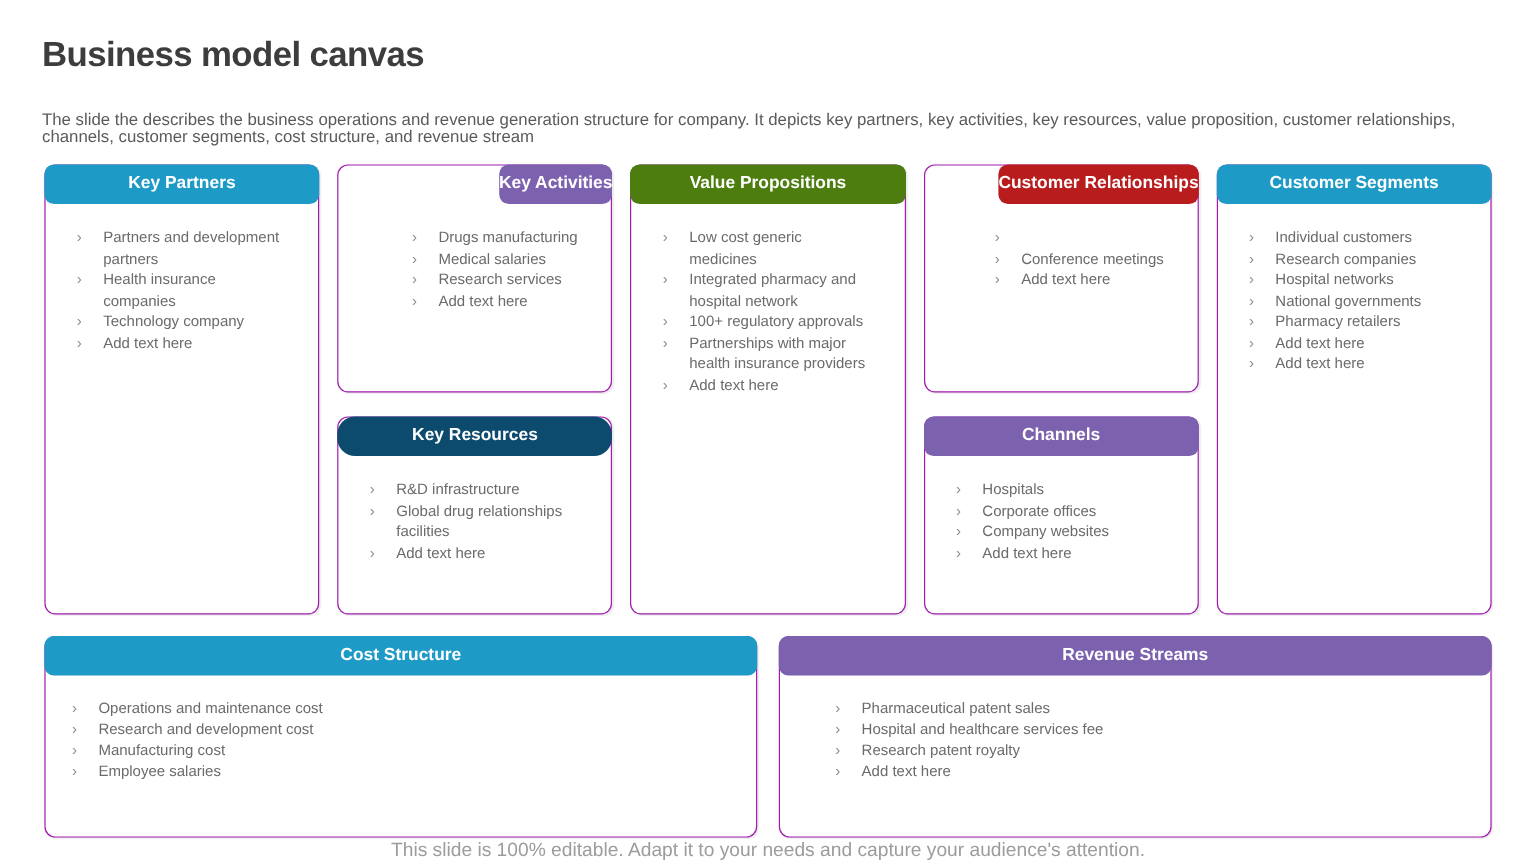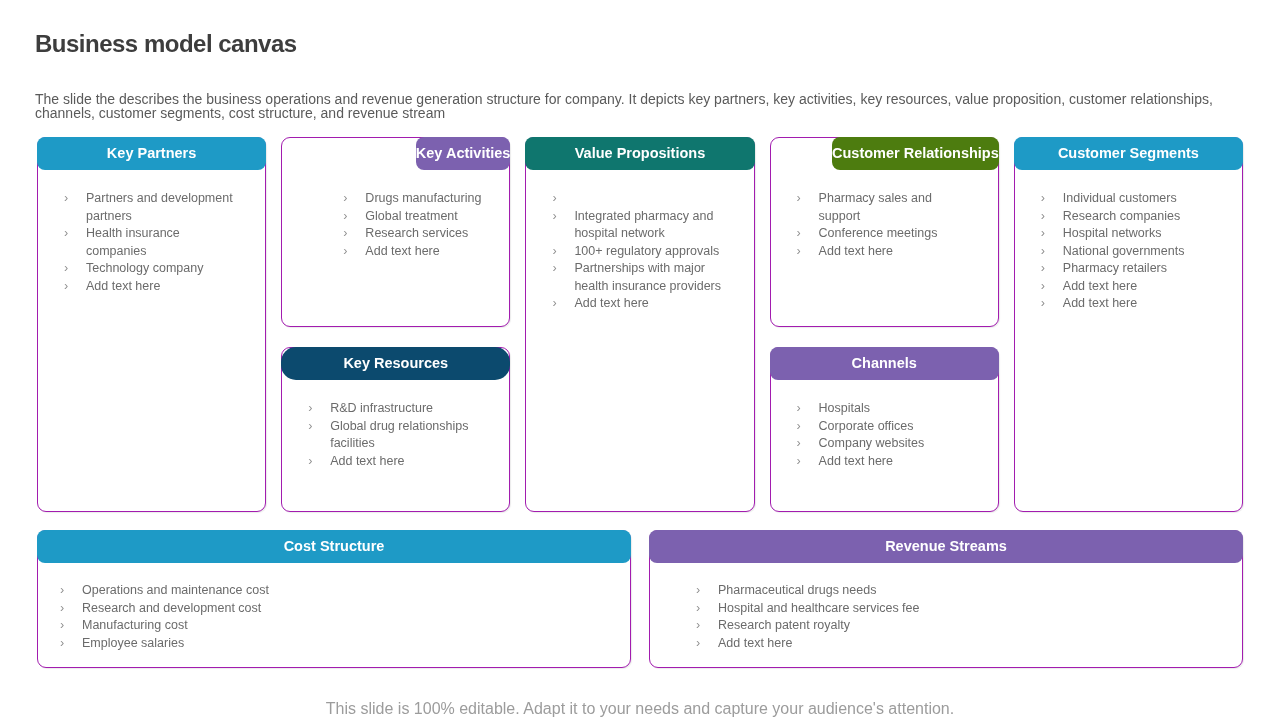--- a/index.html
+++ b/index.html
@@ -3,21 +3,21 @@
 <meta charset="utf-8">
 <style>
   * { margin:0; padding:0; box-sizing:border-box; }
   html,body { background:#e8e8e8; }
   .slide {
     position:relative; width:1280px; height:720px; background:#ffffff;
     font-family:"Liberation Sans", sans-serif; overflow:hidden; margin:0 auto;
   }
   .title {
     position:absolute; left:35px; top:30px;
-    font-size:24px; font-weight:bold; color:#3d3d3d; letter-spacing:-0.5px;
+    font-size:29px; font-weight:bold; color:#3d3d3d; letter-spacing:-0.5px;
   }
   .subtitle {
     position:absolute; left:35px; top:92px; width:1205px;
     font-size:14px; line-height:14px; color:#5a5a5a;
   }
   .grid {
     position:absolute; left:37px; top:137px; width:1206px; height:375px;
     display:grid; grid-template-columns:repeat(5,1fr); gap:15px;
   }
   .col { display:flex; flex-direction:column; gap:20px; min-height:0; }
@@ -34,21 +34,21 @@
     text-align:center; color:#ffffff; font-weight:bold; font-size:14.5px;
     border-radius:8px; margin:-1px -1px 0 -1px;
   }
   ul.items { list-style:none; padding:20px 28px 10px 26px; }
   ul.items li { display:flex; font-size:12.5px; line-height:17.5px; color:#6b6b6b; }
   ul.items li .blt { flex:0 0 22px; color:#8f8f8f; }
   .bottom-row {
     position:absolute; left:37px; top:530px; width:1206px; height:142px;
     display:grid; grid-template-columns:1fr 1fr; gap:18px;
   }
-  .bottom-row .box { height:138px; }
+  .bottom-row .box { height:168px; }
   .bottom-row ul.items { padding:19px 20px 8px 22px; }
   .bottom-row ul.items.indent-lg { padding-left:46px; }
   .footer {
     position:absolute; left:0; right:0; top:700px; text-align:center;
     font-size:16px; color:#9c9c9c;
   }
 </style>
 </head>
 <body>
 
@@ -86,21 +86,21 @@
     <div class="col">
       <section class="box top">
         <header class="hd" style="background: rgb(124, 97, 175);">Key Activities</header>
         <ul class="items">
             <li>
               <span class="blt">›</span>
               <span class="txt">Drugs manufacturing</span>
             </li>
             <li>
               <span class="blt">›</span>
-              <span class="txt">Global treatment</span>
+              <span class="txt">Medical salaries</span>
             </li>
             <li>
               <span class="blt">›</span>
               <span class="txt">Research services</span>
             </li>
             <li>
               <span class="blt">›</span>
               <span class="txt">Add text here</span>
             </li>
           </ul>
@@ -119,24 +119,25 @@
             <li>
               <span class="blt">›</span>
               <span class="txt">Add text here</span>
             </li>
           </ul>
       </section>
     </div>
 
     <div class="col">
       <section class="box tall">
-        <header class="hd" style="background: #0f766e;">Value Propositions</header>
-        <ul class="items">
-            <li>
-              <span class="blt">›</span>
+        <header class="hd" style="background: #4d7c0f;">Value Propositions</header>
+        <ul class="items">
+            <li>
+              <span class="blt">›</span>
+              <span class="txt">Low cost generic medicines</span>
             </li>
             <li>
               <span class="blt">›</span>
               <span class="txt">Integrated pharmacy and hospital network</span>
             </li>
             <li>
               <span class="blt">›</span>
               <span class="txt">100+ regulatory approvals</span>
             </li>
             <li>
@@ -146,25 +147,24 @@
             <li>
               <span class="blt">›</span>
               <span class="txt">Add text here</span>
             </li>
           </ul>
       </section>
     </div>
 
     <div class="col">
       <section class="box top">
-        <header class="hd" style="background: #4d7c0f;">Customer Relationships</header>
-        <ul class="items">
-            <li>
-              <span class="blt">›</span>
-              <span class="txt">Pharmacy sales and support</span>
+        <header class="hd" style="background: #b91c1c;">Customer Relationships</header>
+        <ul class="items">
+            <li>
+              <span class="blt">›</span>
             </li>
             <li>
               <span class="blt">›</span>
               <span class="txt">Conference meetings</span>
             </li>
             <li>
               <span class="blt">›</span>
               <span class="txt">Add text here</span>
             </li>
           </ul>
@@ -250,21 +250,21 @@
             <span class="blt">›</span>
             <span class="txt">Employee salaries</span>
           </li>
         </ul>
     </section>
     <section class="box">
       <header class="hd" style="background: rgb(124, 97, 175);">Revenue Streams</header>
       <ul class="items indent-lg">
           <li>
             <span class="blt">›</span>
-            <span class="txt">Pharmaceutical drugs needs</span>
+            <span class="txt">Pharmaceutical patent sales</span>
           </li>
           <li>
             <span class="blt">›</span>
             <span class="txt">Hospital and healthcare services fee</span>
           </li>
           <li>
             <span class="blt">›</span>
             <span class="txt">Research patent royalty</span>
           </li>
           <li>

